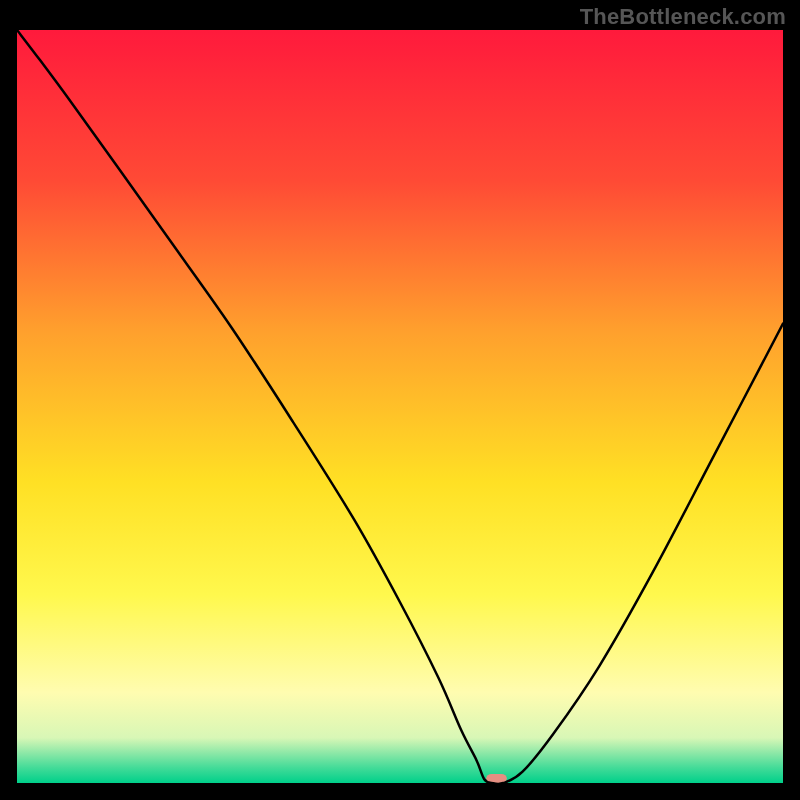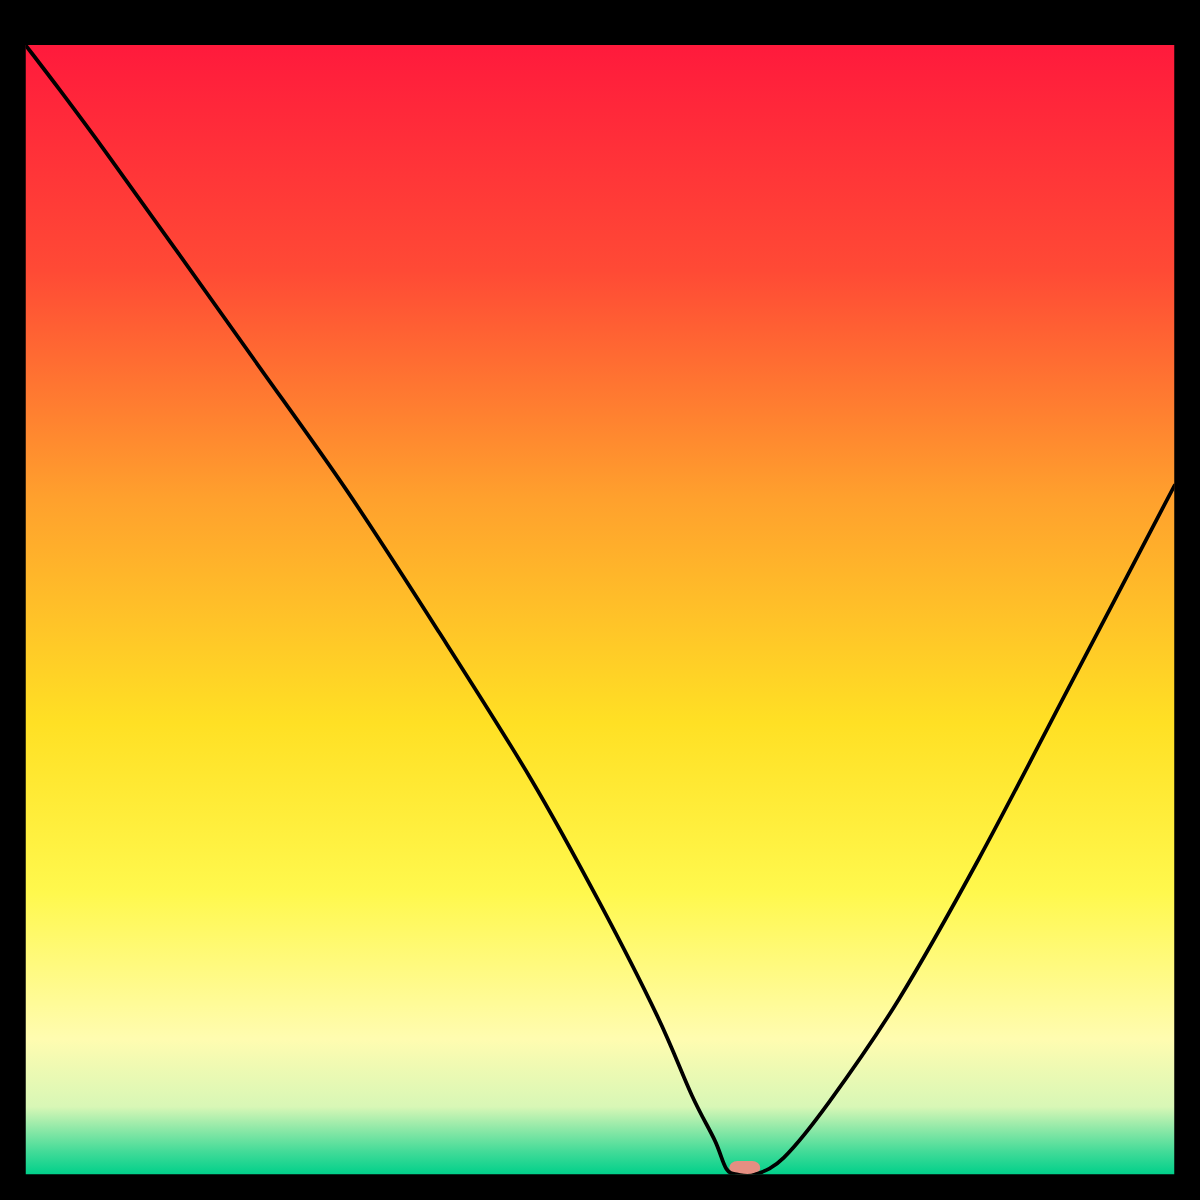--- a/index.html
+++ b/index.html
@@ -36,20 +36,21 @@
   .plot svg {
     display: block;
     width: 766px;
     height: 753px;
   }
 </style>
 </head>
 <body>
 
 <div class="outer">
+  <div class="watermark">TheBottleneck.com</div>
 
   <div class="plot">
     <svg viewBox="0 0 100 100" preserveAspectRatio="none">
       <defs>
         <linearGradient id="bg-grad" x1="0" y1="0" x2="0" y2="1">
         <stop offset="0.00%" stop-color="#ff1a3c"></stop>
             <stop offset="20.00%" stop-color="#ff4a35"></stop>
             <stop offset="40.00%" stop-color="#ffa02d"></stop>
             <stop offset="60.00%" stop-color="#ffe024"></stop>
             <stop offset="75.00%" stop-color="#fff84d"></stop>

